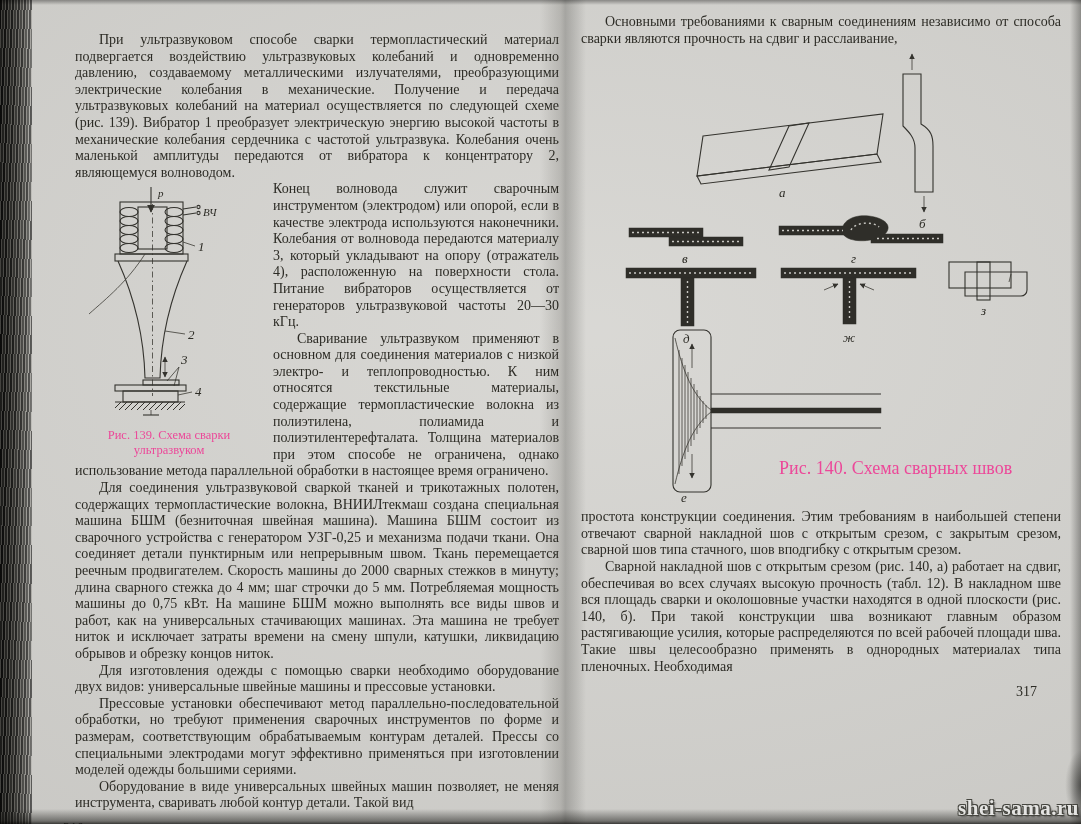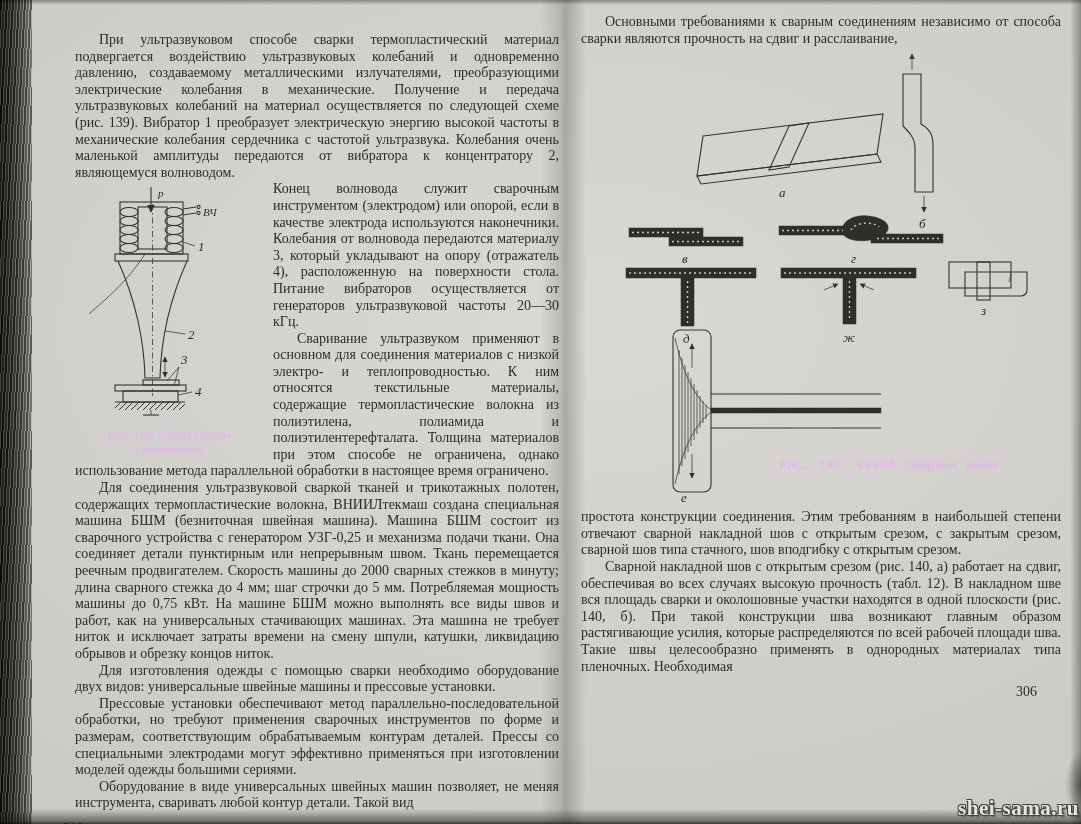--- a/index.html
+++ b/index.html
@@ -31,25 +31,25 @@
   .corner-blot{position:absolute;right:0;top:750px;width:16px;height:70px;
     background:radial-gradient(ellipse at right, rgba(20,20,18,.5), rgba(0,0,0,0) 70%);}
 
   .page{position:absolute;top:14px;color:#2c2b25;}
   .page-left{left:75px;width:484px;margin-top:18px;}
   .page-right{left:581px;width:480px;}
   .para{margin:0;font-size:14px;line-height:16.6px;text-align:justify;}
   .ind{text-indent:24px;}
 
   .fig139{float:left;width:188px;margin:3px 10px 2px 0;}
-  .caption{color:#f0abfc;}
+  .caption{color:#ec4899;}
   .cap139{width:176px;margin:2px auto 0;text-align:center;font-size:12.5px;line-height:15px;}
 
   .fig140{position:relative;width:480px;height:455px;margin:3px 0 4px;}
-  .cap140{position:absolute;left:198px;top:408px;white-space:nowrap;font-size:13px;font-family:Liberation Mono, monospace;}
+  .cap140{position:absolute;left:198px;top:408px;white-space:nowrap;font-size:18px;}
 
   .pagenum{font-size:14px;margin-top:9px;}
   .pn-left{margin-left:-12px;text-align:left;clear:both;}
   .pn-right{text-align:right;padding-right:24px;}
 
   .watermark{
     position:absolute;right:2px;bottom:3px;
     font-family:Liberation Serif, serif;font-weight:bold;font-size:21px;
     color:#e4e4e2;letter-spacing:.5px;
     text-shadow:-1px -1px 0 #45453f,1px -1px 0 #45453f,-1px 1px 0 #45453f,1px 1px 0 #45453f,2px 2px 2px rgba(0,0,0,.45);
@@ -209,17 +209,17 @@
       <path class="thin" d="M98,300 V424 M101,308 V416 M104,315 V409 M107,322 V402 M110,328 V396 M113,334 V390 M116,340 V384 M119,346 V378 M122,351 V373 M125,355 V369"></path>
       <line class="thin" x1="111" y1="318" x2="111" y2="294" marker-end="url(#arr)"></line>
       <line class="thin" x1="111" y1="404" x2="111" y2="428" marker-end="url(#arr)"></line>
       <text x="100" y="452">е</text>
     </svg>
     <div class="caption cap140">Рис. 140. Схема сварных швов</div>
   </div>
 
   <p class="para">простота конструкции соединения. Этим требованиям в наибольшей степени отвечают сварной накладной шов с открытым срезом, с закрытым срезом, сварной шов типа стачного, шов вподгибку с открытым срезом.</p>
   <p class="para ind">Сварной накладной шов с открытым срезом (рис. 140, а) работает на сдвиг, обеспечивая во всех случаях высокую прочность (табл. 12). В накладном шве вся площадь сварки и околошовные участки находятся в одной плоскости (рис. 140, б). При такой конструкции шва возникают главным образом растягивающие усилия, которые распределяются по всей рабочей площади шва. Такие швы целесообразно применять в однородных материалах типа пленочных. Необходимая</p>
-  <div class="pagenum pn-right">306</div>
+  <div class="pagenum pn-right">317</div>
 </div>
 
 <div class="edge-bottom"></div>
 <div class="watermark">shei-sama.ru</div>
 
 </body></html>

